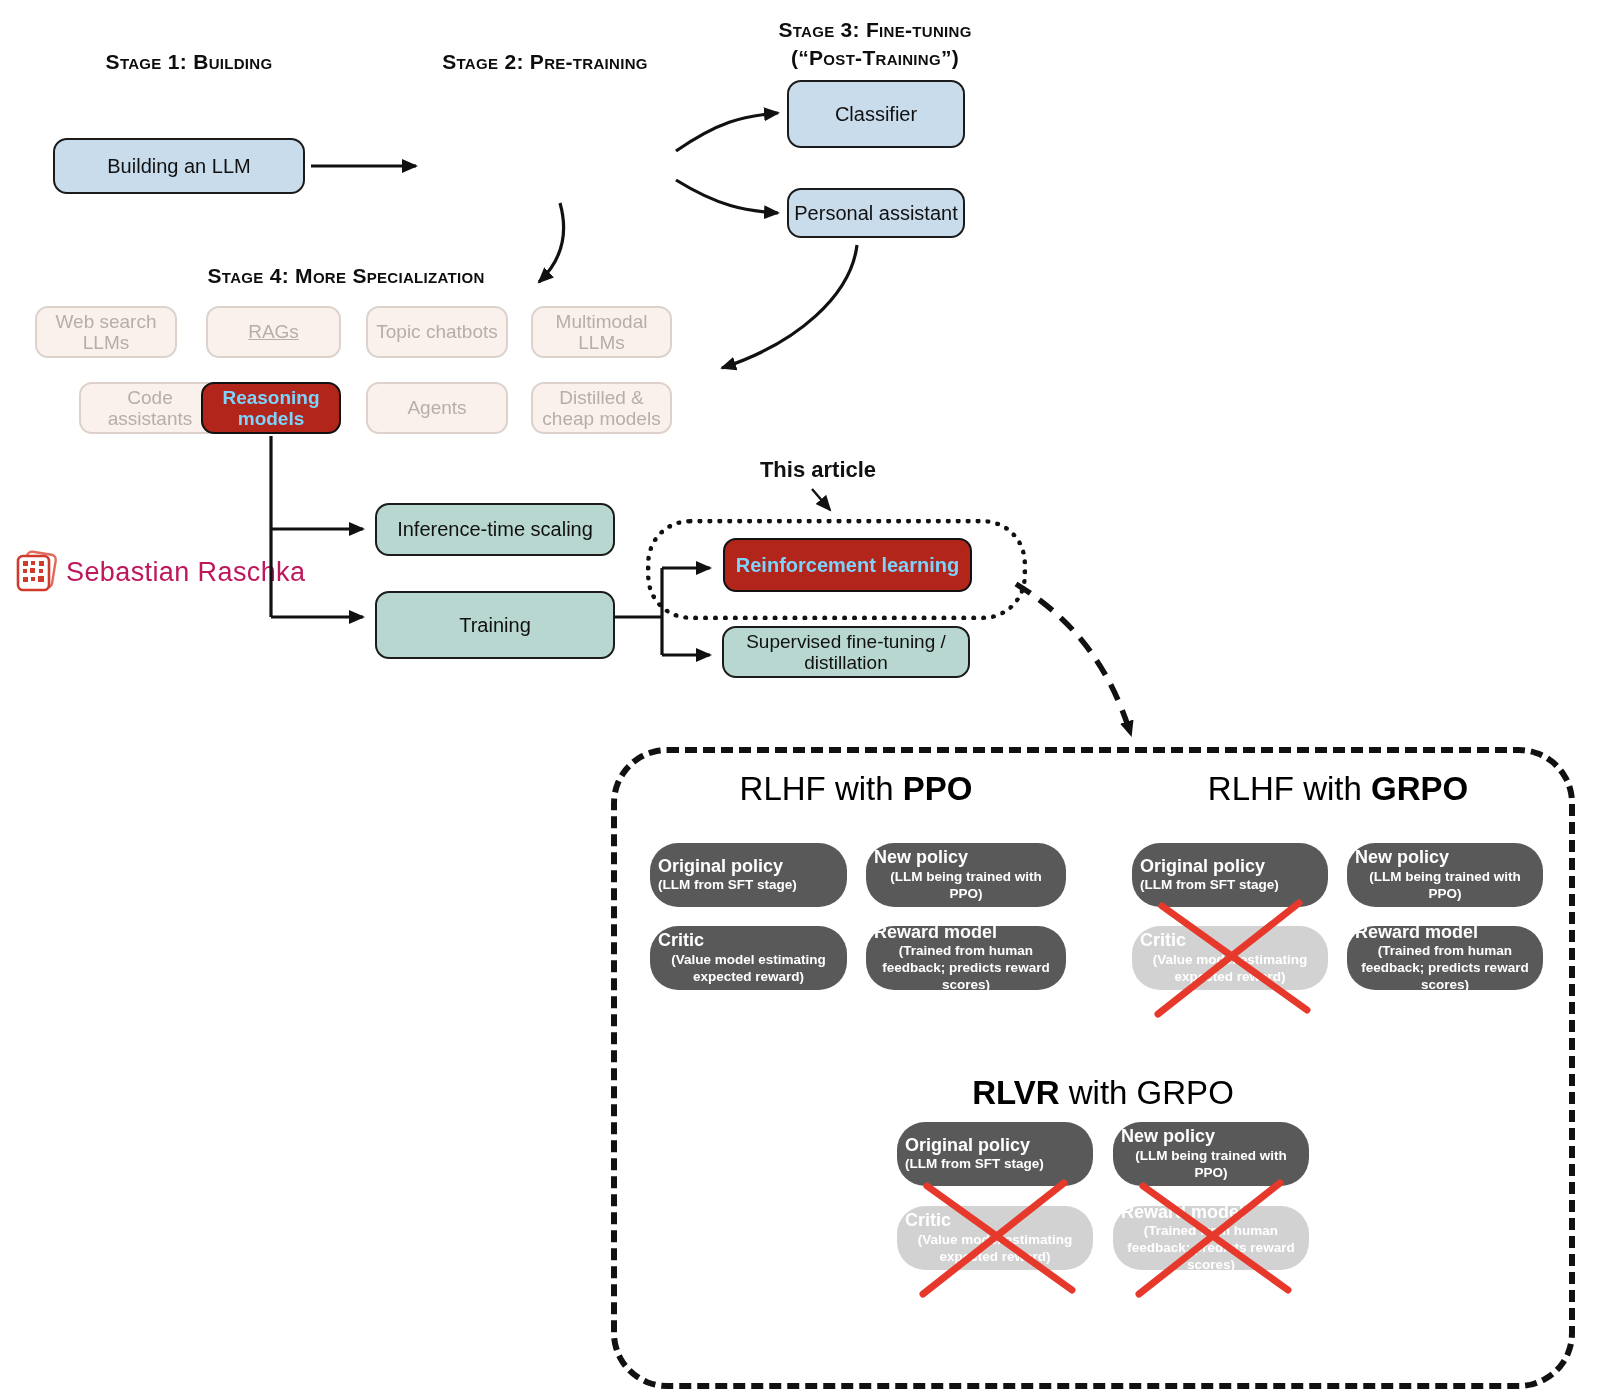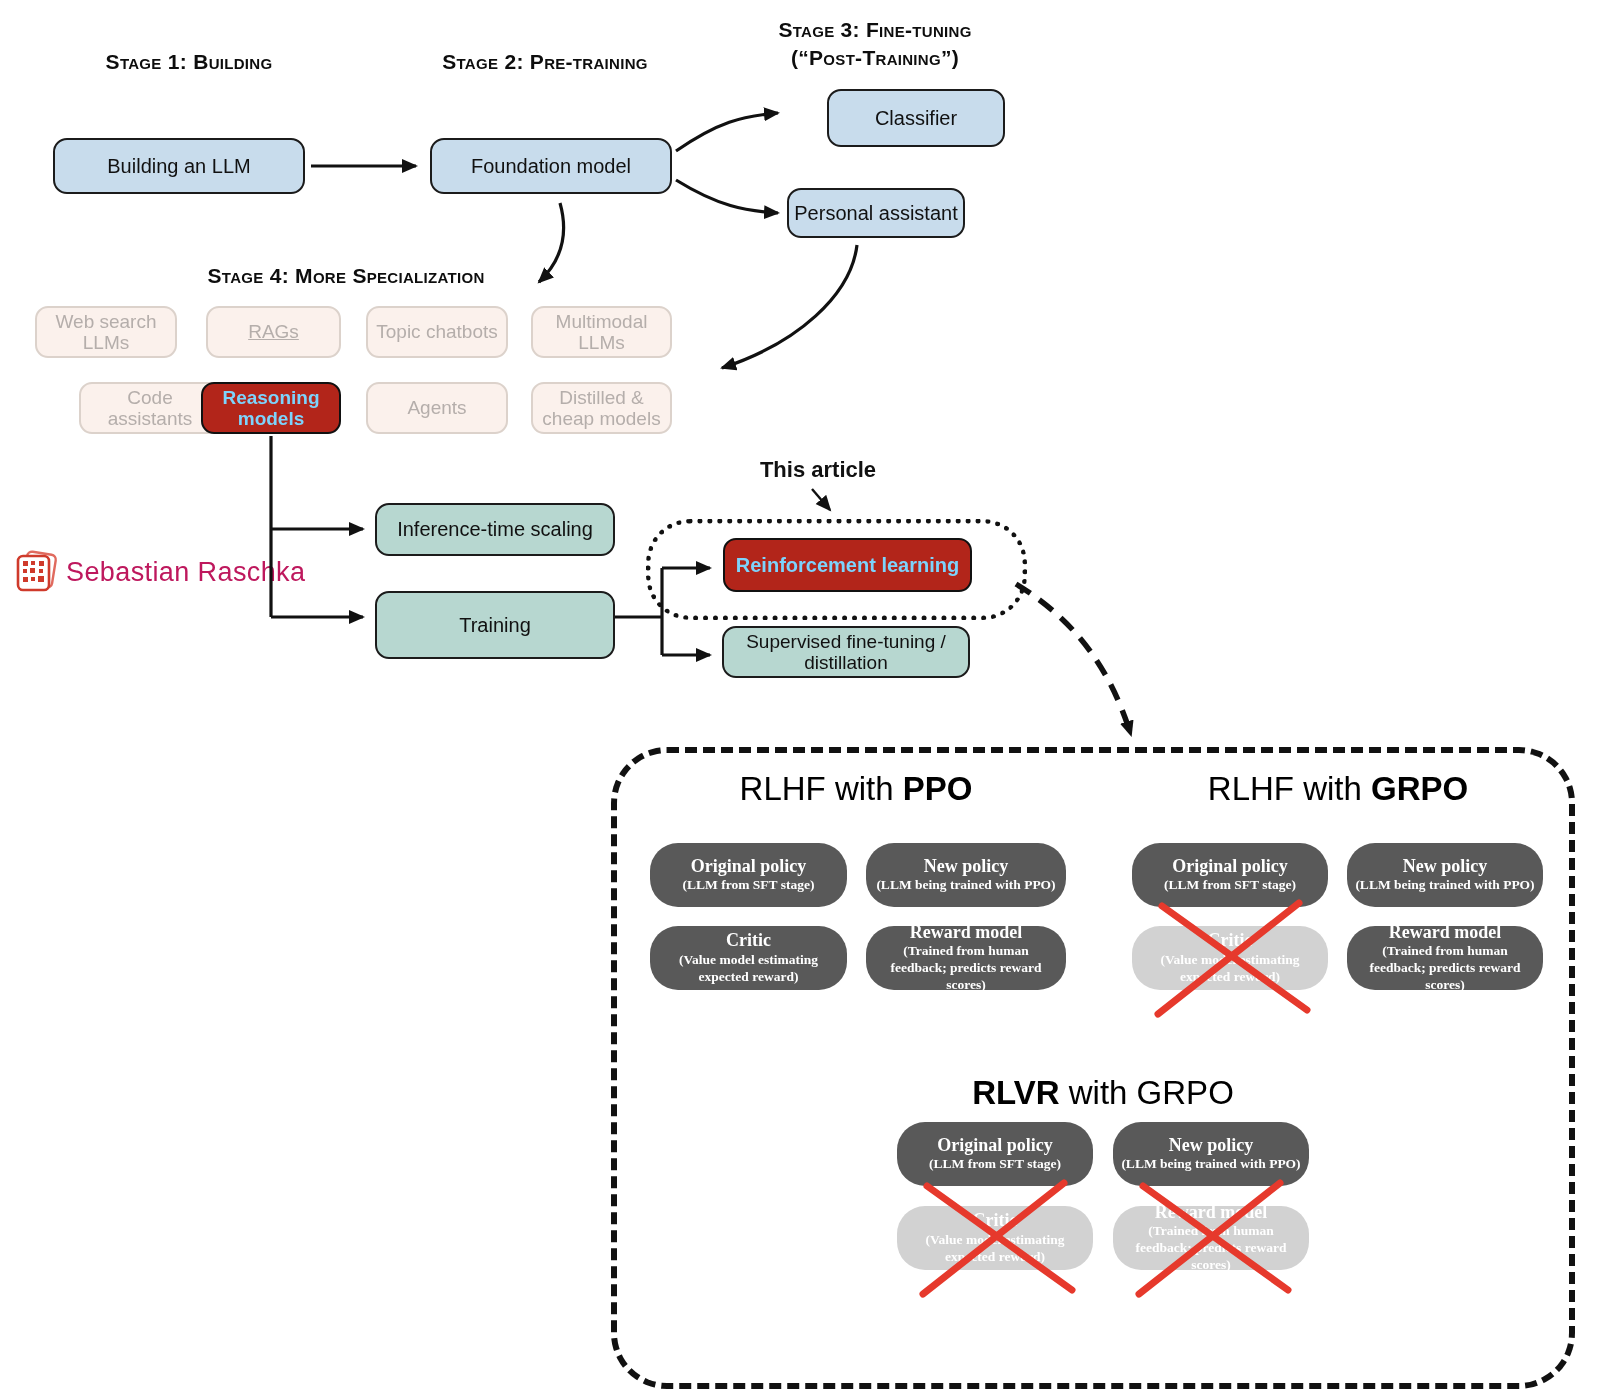--- a/index.html
+++ b/index.html
@@ -19,22 +19,22 @@
   .blue  { background:#c8dcec; border:2.5px solid #1b1b1b; border-radius:14px; font-size:20px; }
   .teal  { background:#b7d7d0; border:2.5px solid #1b1b1b; border-radius:14px; font-size:20px; }
   .redbx { background:#b2251a; border:2.5px solid #111; border-radius:13px; font-size:19px;
            font-weight:700; color:#7dd3fc; }
   .pink  { background:#fbf1ec; border:2px solid #dcd2cb; border-radius:13px; font-size:19px;
            color:#b5aeab; padding:2px 6px; }
   .dotted-frame { position:absolute; border:5px dotted #111; border-radius:44px; }
   .dashed-frame { position:absolute; border:6px dashed #111; border-radius:56px; }
   .dark {
     position:absolute; box-sizing:border-box; background:#595959; color:#fff; border-radius:28px;
-    display:flex; flex-direction:column; align-items:center; justify-content:center;
-    text-align:center; padding:4px 8px;font-family:Liberation Serif, serif;
+    display:flex; flex-direction:column; align-items:flex-start; justify-content:center;
+    text-align:center; padding:4px 8px;
   }
   .dark .t { font-weight:700; font-size:18px; line-height:1.2; }
   .dark .s { font-weight:700; font-size:13.5px; line-height:1.25; }
   .faded { background:#d2d2d2; }
   .group-title { position:absolute; font-size:33px; text-align:center; color:#000000; }
   .group-title b { font-weight:700; }
   .this-article { position:absolute; font-size:22px; font-weight:700; text-align:center; }
   .author-name { position:absolute; font-size:27px; font-weight:400; letter-spacing:.4px; color:#be185d; }
   .overlay { position:absolute; left:0; top:0; z-index:12; pointer-events:none; }
 </style>
@@ -45,22 +45,21 @@
 
   <div class="stage-hdr" style="left:89px;top:48px;width:200px;">Stage 1: Building</div>
   <div class="stage-hdr" style="left:435px;top:48px;width:220px;">Stage 2: Pre-training</div>
   <div class="stage-hdr" style="left:765px;top:16px;width:220px;">
     <div>Stage 3: Fine-tuning</div>
     <div>(“Post-Training”)</div>
   </div>
   <div class="stage-hdr" style="left:206px;top:262px;width:280px;">Stage 4: More Specialization</div>
 
   <div class="box blue" style="left:53px;top:138px;width:252px;height:56px;">Building an LLM</div>
-  <div class="box blue" style="left:430px;top:138px;width:242px;height:56px;">Foundation model</div>
-  <div class="box blue" style="left:787px;top:89px;width:178px;height:58px;margin-left:40px;">Classifier</div>
+  <div class="box blue" style="left:787px;top:80px;width:178px;height:68px;">Classifier</div>
   <div class="box blue" style="left:787px;top:188px;width:178px;height:50px;">Personal assistant</div>
 
   <div class="box pink" style="left:35px;top:306px;width:142px;height:52px;">Web search LLMs</div>
   <div class="box pink" style="left:206px;top:306px;width:135px;height:52px;text-decoration:underline;">RAGs</div>
   <div class="box pink" style="left:366px;top:306px;width:142px;height:52px;">Topic chatbots</div>
   <div class="box pink" style="left:531px;top:306px;width:141px;height:52px;">Multimodal LLMs</div>
   <div class="box pink" style="left:35px;top:382px;width:142px;height:52px;margin-left:44px;">Code assistants</div>
   <div class="box redbx" style="left:201px;top:382px;width:140px;height:52px;">Reasoning models</div>
   <div class="box pink" style="left:366px;top:382px;width:142px;height:52px;">Agents</div>
   <div class="box pink" style="left:531px;top:382px;width:141px;height:52px;">Distilled &amp; cheap models</div>

